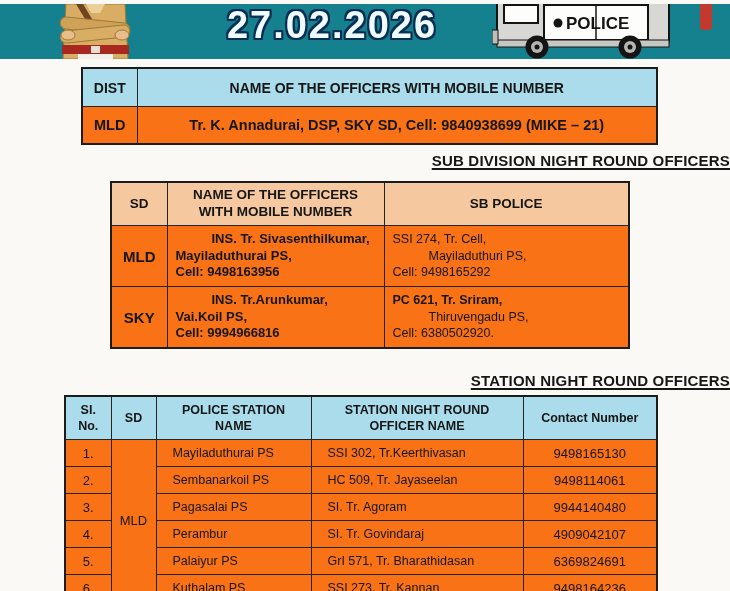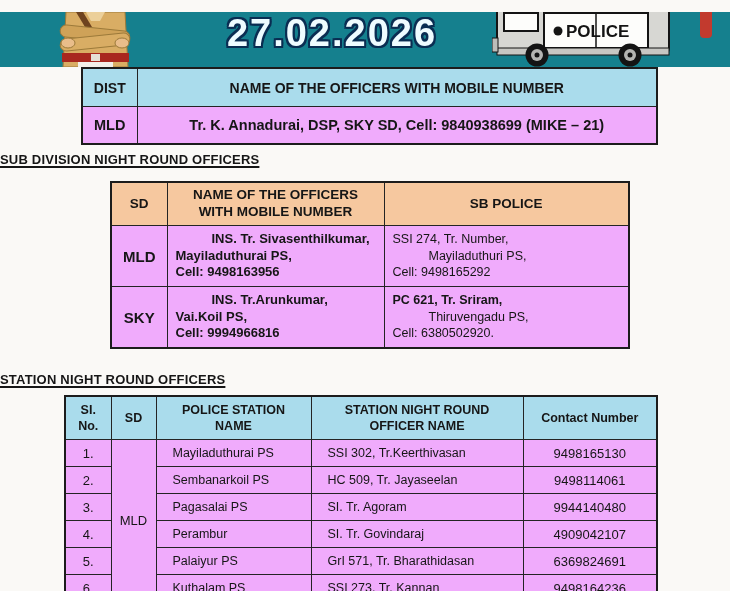--- a/index.html
+++ b/index.html
@@ -2,41 +2,41 @@
 <html><head>
 <meta charset="utf-8">
 <style>
   html,body { margin:0; padding:0; background:#e8e8e8; }
   .page {
     position:relative; width:730px; height:591px; overflow:hidden;
     background:#faf9f6; color:#161616;
     font-family:"Liberation Sans","DejaVu Sans",sans-serif;
   }
   
-  .band { position:absolute; left:0; top:12px; width:730px; height:55px; background:#15808e; }
+  .band { position:absolute; left:0; top:4px; width:730px; height:55px; background:#15808e; }
   .date {
     position:absolute; top:0px; left:50%; transform:translateX(calc(-50% - 33px));
     font-size:38px; font-weight:800; letter-spacing:2px; color:#eefcff; white-space:nowrap;
     text-shadow:-2px -2px 0 #0a2d52, 2px -2px 0 #0a2d52, -2px 2px 0 #0a2d52, 2px 2px 0 #0a2d52,
                 -2px 0 0 #0a2d52, 2px 0 0 #0a2d52, 0 -2px 0 #0a2d52, 0 2px 0 #0a2d52;
   }
   .officer-art { position:absolute; left:48px; top:0; }
   .vehicle-art { position:absolute; left:492px; top:0; }
   .tail-light { position:absolute; left:700px; top:0; width:12px; height:26px;
                 background:#c23a2e; border-radius:0 0 4px 4px; }
   
   .heading {
-    position:absolute; left:0; width:730px; text-align:left;
-    font-size:13px; font-weight:bold; letter-spacing:.2px;
+    position:absolute; left:0; width:730px; text-align:right;
+    font-size:15px; font-weight:bold; letter-spacing:.2px;
     text-decoration:underline; text-decoration-thickness:2px; text-underline-offset:2px;
   }
   .h-sub { top:152px; }
   .h-station { top:372px; }
   
-  table { position:absolute; border-collapse:collapse; table-layout:fixed; background:#f0abfc; }
+  table { position:absolute; border-collapse:collapse; table-layout:fixed; background:#f97316; }
   th,td { border:1.5px solid #242424; padding:0; overflow:hidden; }
   th { font-weight:bold; }
   .ml { white-space:pre-line;margin-left:36px; }
   .center { text-align:center; }
   .pad { padding-left:16px; }
 
   .t1 { left:81px; top:67px; width:575px; border:2px solid #1c1c1c; }
   .t1 th { height:37px; background:#aadcec; font-size:14px; }
   .t1 td { height:36px; font-size:14.5px; font-weight:bold; text-align:center; }
 
@@ -135,21 +135,21 @@
     </thead>
     <tbody>
       <tr>
         <td class="sd-cell">MLD</td>
         <td class="officer-cell">
           <span class="ml">INS. Tr. Sivasenthilkumar,
 Mayiladuthurai PS,
 Cell: 9498163956</span>
         </td>
         <td class="sb-cell">
-          <span>SSI 274, Tr. Number,</span><br>
+          <span>SSI 274, Tr. Cell,</span><br>
           <span class="ml">Mayiladuthuri PS,
 Cell: 9498165292</span>
         </td>
       </tr>
       <tr>
         <td class="sd-cell">SKY</td>
         <td class="officer-cell">
           <span class="ml">INS. Tr.Arunkumar,
 Vai.Koil PS,
 Cell: 9994966816</span>

